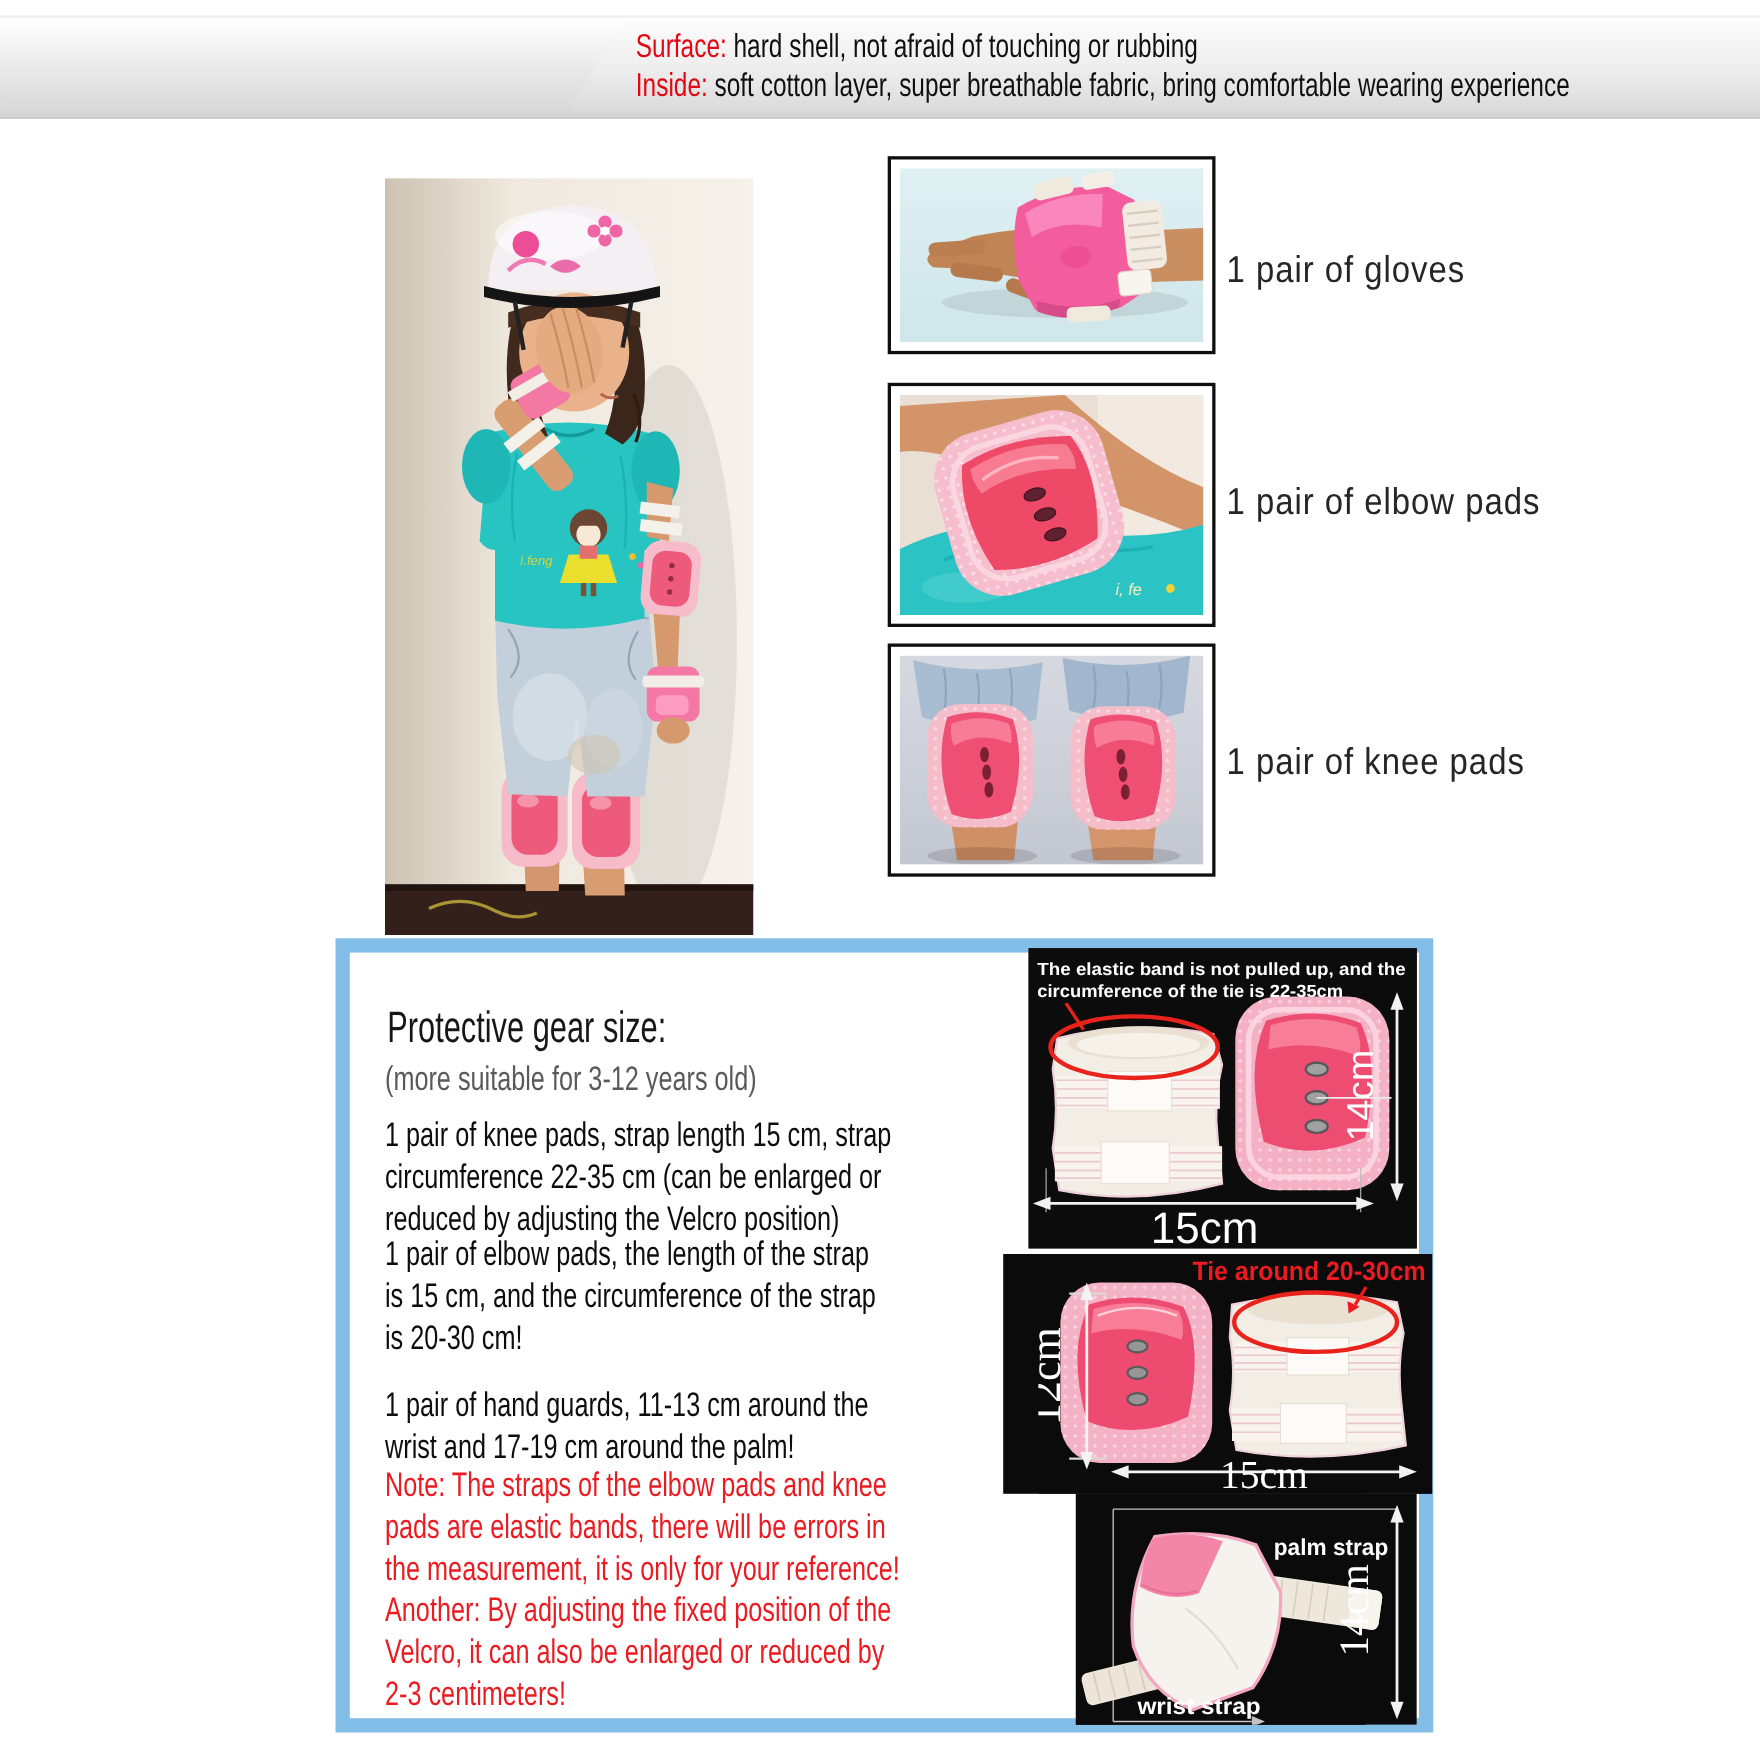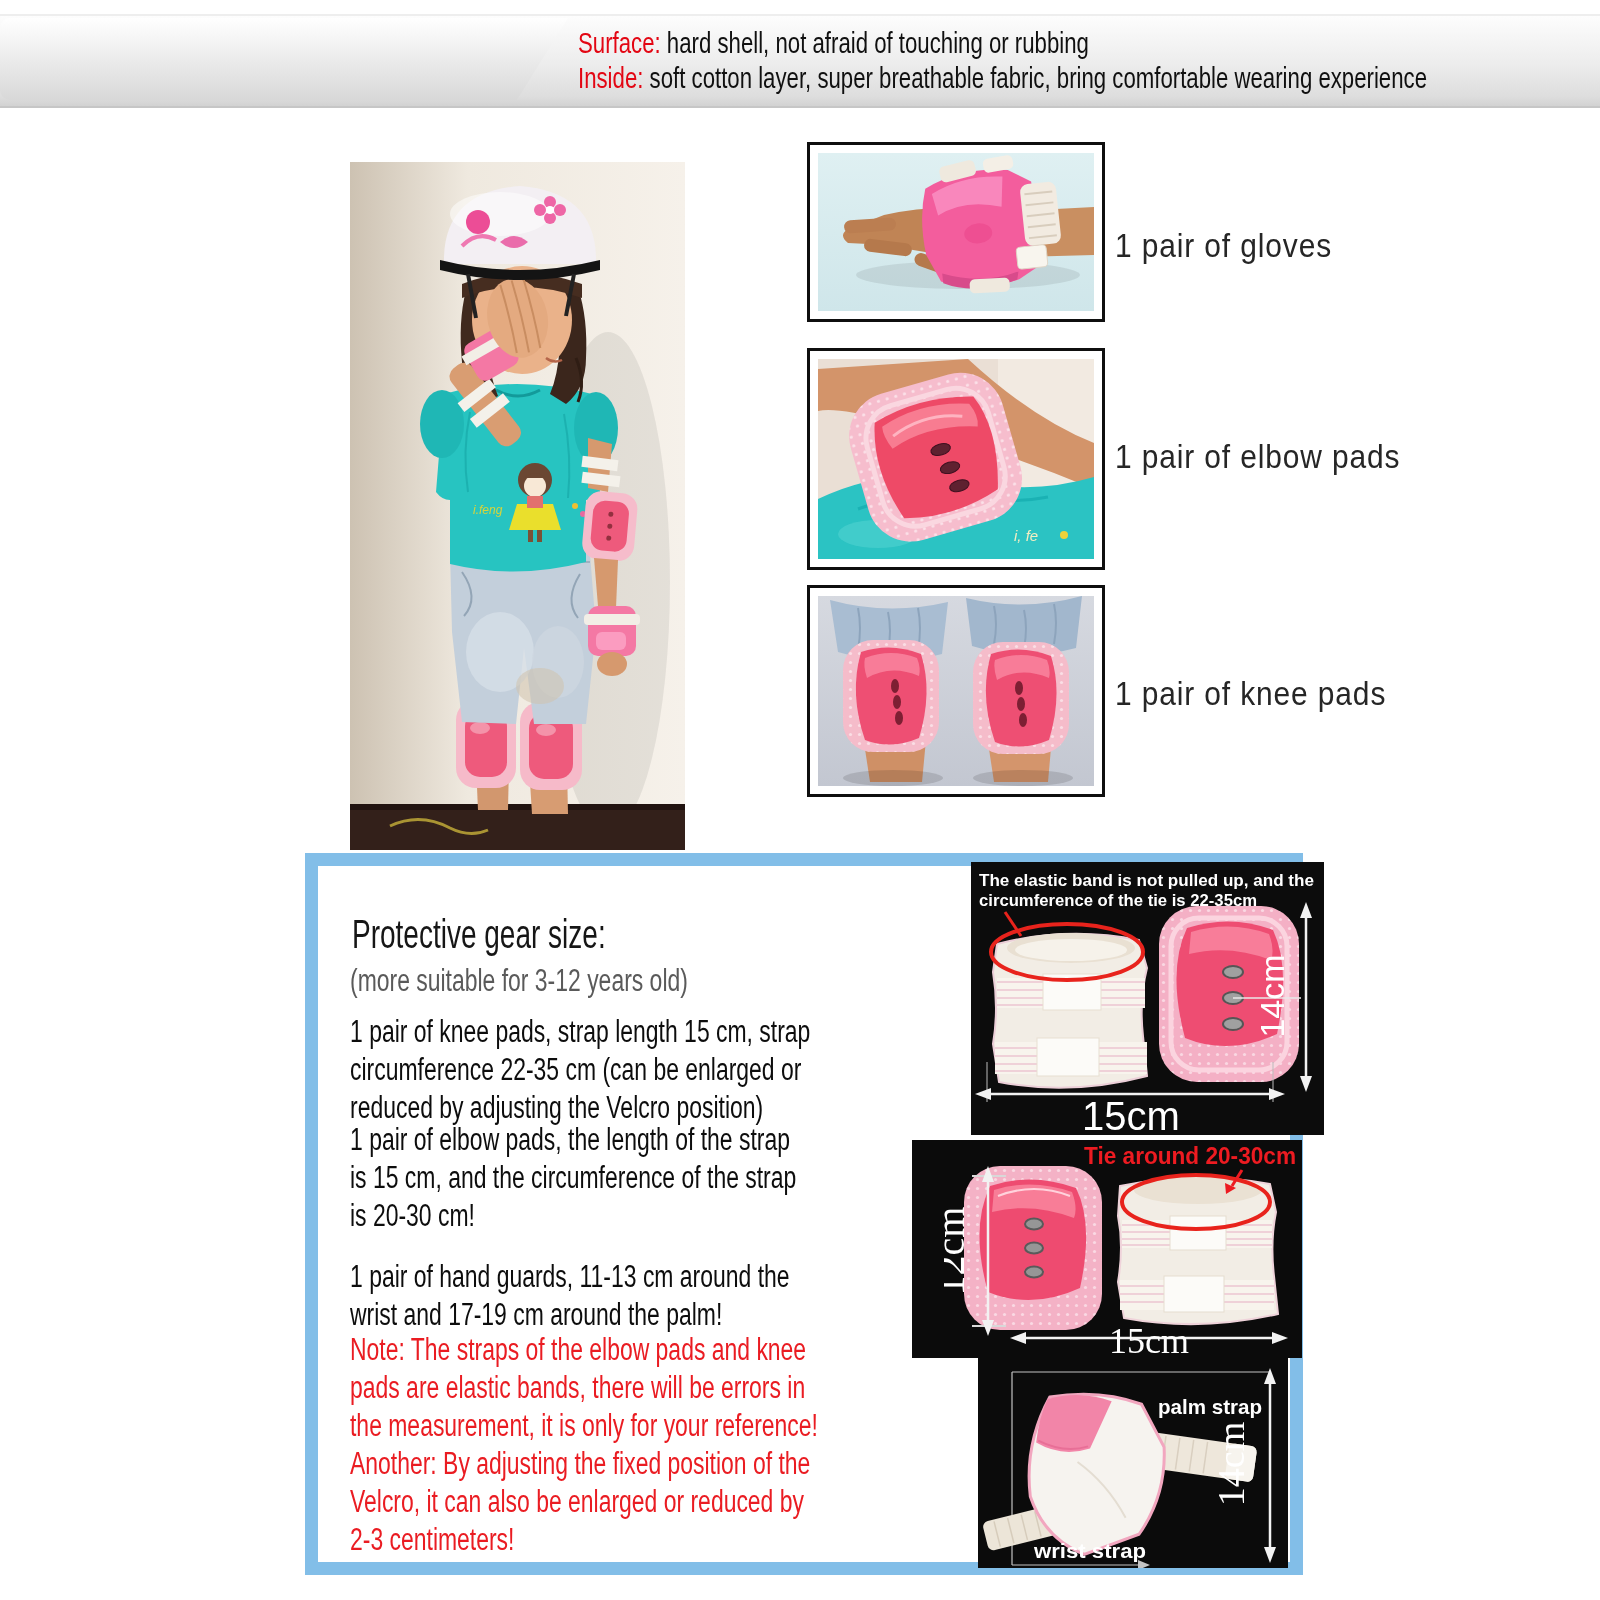--- a/index.html
+++ b/index.html
@@ -296,21 +296,21 @@
 is 20-30 cm!</div>
   <div class="size-p" style="top:1258px;">1 pair of hand guards, 11-13 cm around the
 wrist and 17-19 cm around the palm!</div>
   <div class="size-note">Note: The straps of the elbow pads and knee
 pads are elastic bands, there will be errors in
 the measurement, it is only for your reference!
 Another: By adjusting the fixed position of the
 Velcro, it can also be enlarged or reduced by
 2-3 centimeters!</div>
 
-  <div class="mphoto" style="left:935px;top:862px;width:353px;height:273px;margin-left:36px;">
+  <div class="mphoto" style="left:935px;top:862px;width:353px;height:273px;">
     <svg width="353" height="273" viewBox="0 0 353 273">
       <defs>
           <pattern id="meshA" width="9" height="9" patternUnits="userSpaceOnUse">
         <circle cx="4.5" cy="4.5" r="1.6" fill="#ffffff" opacity=".5"></circle>
           </pattern>
         </defs>
       <rect width="353" height="273" fill="#0c0c0c"></rect>
       <g transform="translate(16,62)">
         <path d="M10,20 Q80,2 152,16 L160,44 Q152,76 156,112 L160,152 Q84,172 12,158 L6,120 Q12,84 6,48 Z" fill="#f2ede5" stroke="#eccfd8" stroke-width="2"></path>
         <ellipse cx="84" cy="24" rx="64" ry="15" fill="#e9e0d2"></ellipse>

